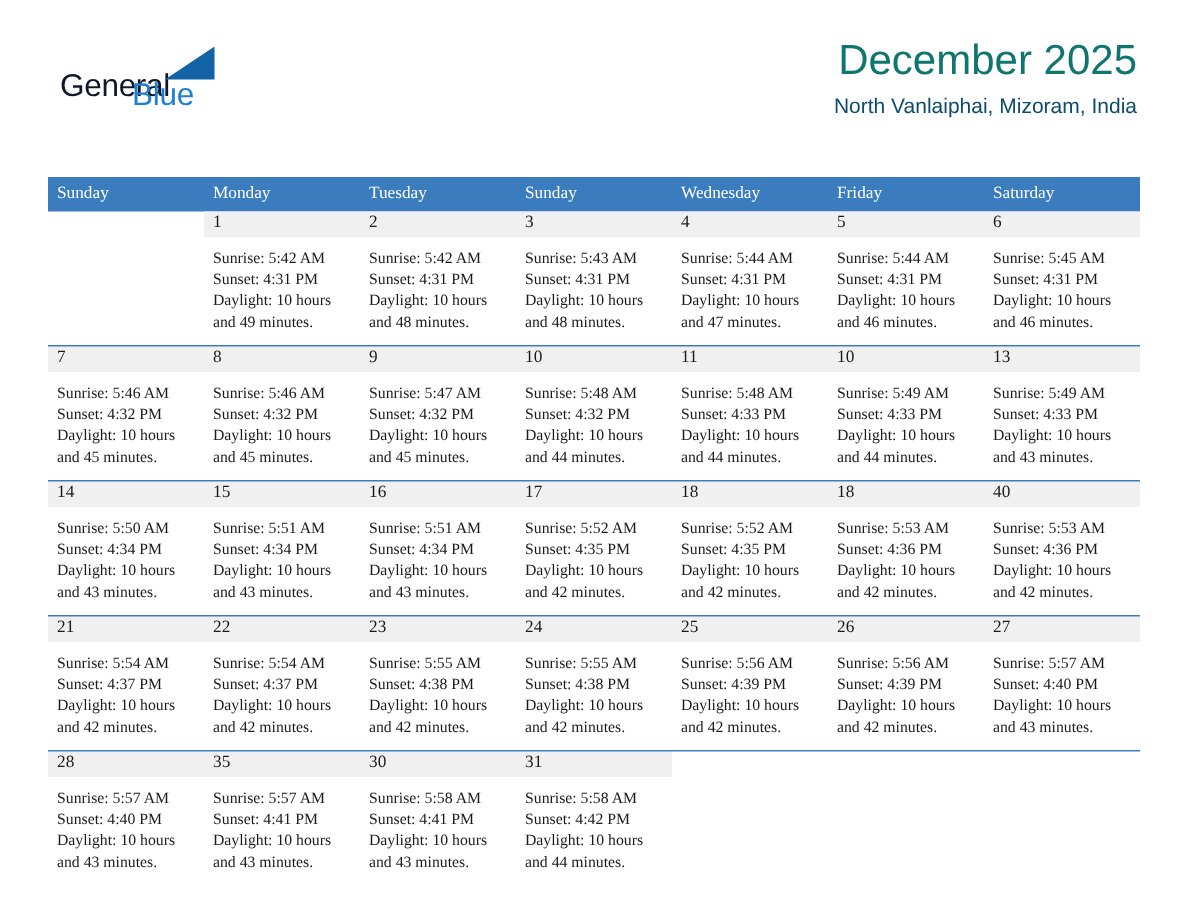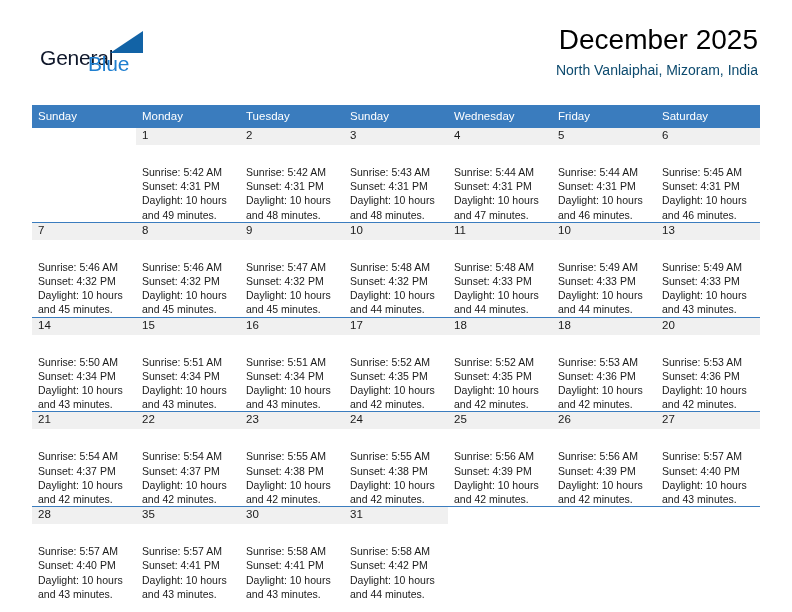--- a/index.html
+++ b/index.html
@@ -66,40 +66,41 @@
 
   .title-block {
     position: absolute;
     right: 0;
     top: 24px;
     text-align: right;
   }
   .cal-title {
     font-size: 28px;
     font-weight: normal;
-    color: #000000;
+    color: #0f766e;
     line-height: 32px;
     white-space: nowrap;
   }
   .cal-subtitle {
     margin-top: 6px;
     font-size: 14px;
     color: #0c4a6e;
     line-height: 17px;
     white-space: nowrap;
   }
 
   
   .calendar {
     position: absolute;
     left: 32px;
-    top: 105px;
+    top: 118px;
     width: 728px;
     border-collapse: collapse;
     table-layout: fixed;
+    font-family: Liberation Serif, serif;
   }
 
   .calendar th {
     background: #3a7cbe;
     color: #ffffff;
     font-size: 11.5px;
     font-weight: normal;
     text-align: left;
     padding: 4px 0 5px 6px;
     height: 14px;
@@ -128,21 +129,21 @@
     box-sizing: border-box;
   }
   td.blank .daynum-band {
     background: transparent;
   }
   td.blank {
     background: transparent;
   }
 
   .cell-info {
-    padding: 20px 4px 0 6px;
+    padding: 8px 4px 0 6px;
     font-size: 10.5px;
     line-height: 14.2px;
     color: #1a1a1a;
   }
   .cell-info div {
     white-space: nowrap;
   }
 </style>
 </head>
 <body>
@@ -356,21 +357,21 @@
           <td>
             <div class="daynum-band">18</div>
             <div class="cell-info">
               <div>Sunrise: 5:53 AM</div>
               <div>Sunset: 4:36 PM</div>
               <div>Daylight: 10 hours</div>
               <div>and 42 minutes.</div>
             </div>
           </td>
           <td>
-            <div class="daynum-band">20</div>
+            <div class="daynum-band">40</div>
             <div class="cell-info">
               <div>Sunrise: 5:53 AM</div>
               <div>Sunset: 4:36 PM</div>
               <div>Daylight: 10 hours</div>
               <div>and 42 minutes.</div>
             </div>
           </td>
         </tr>
         <tr>
           <td>

